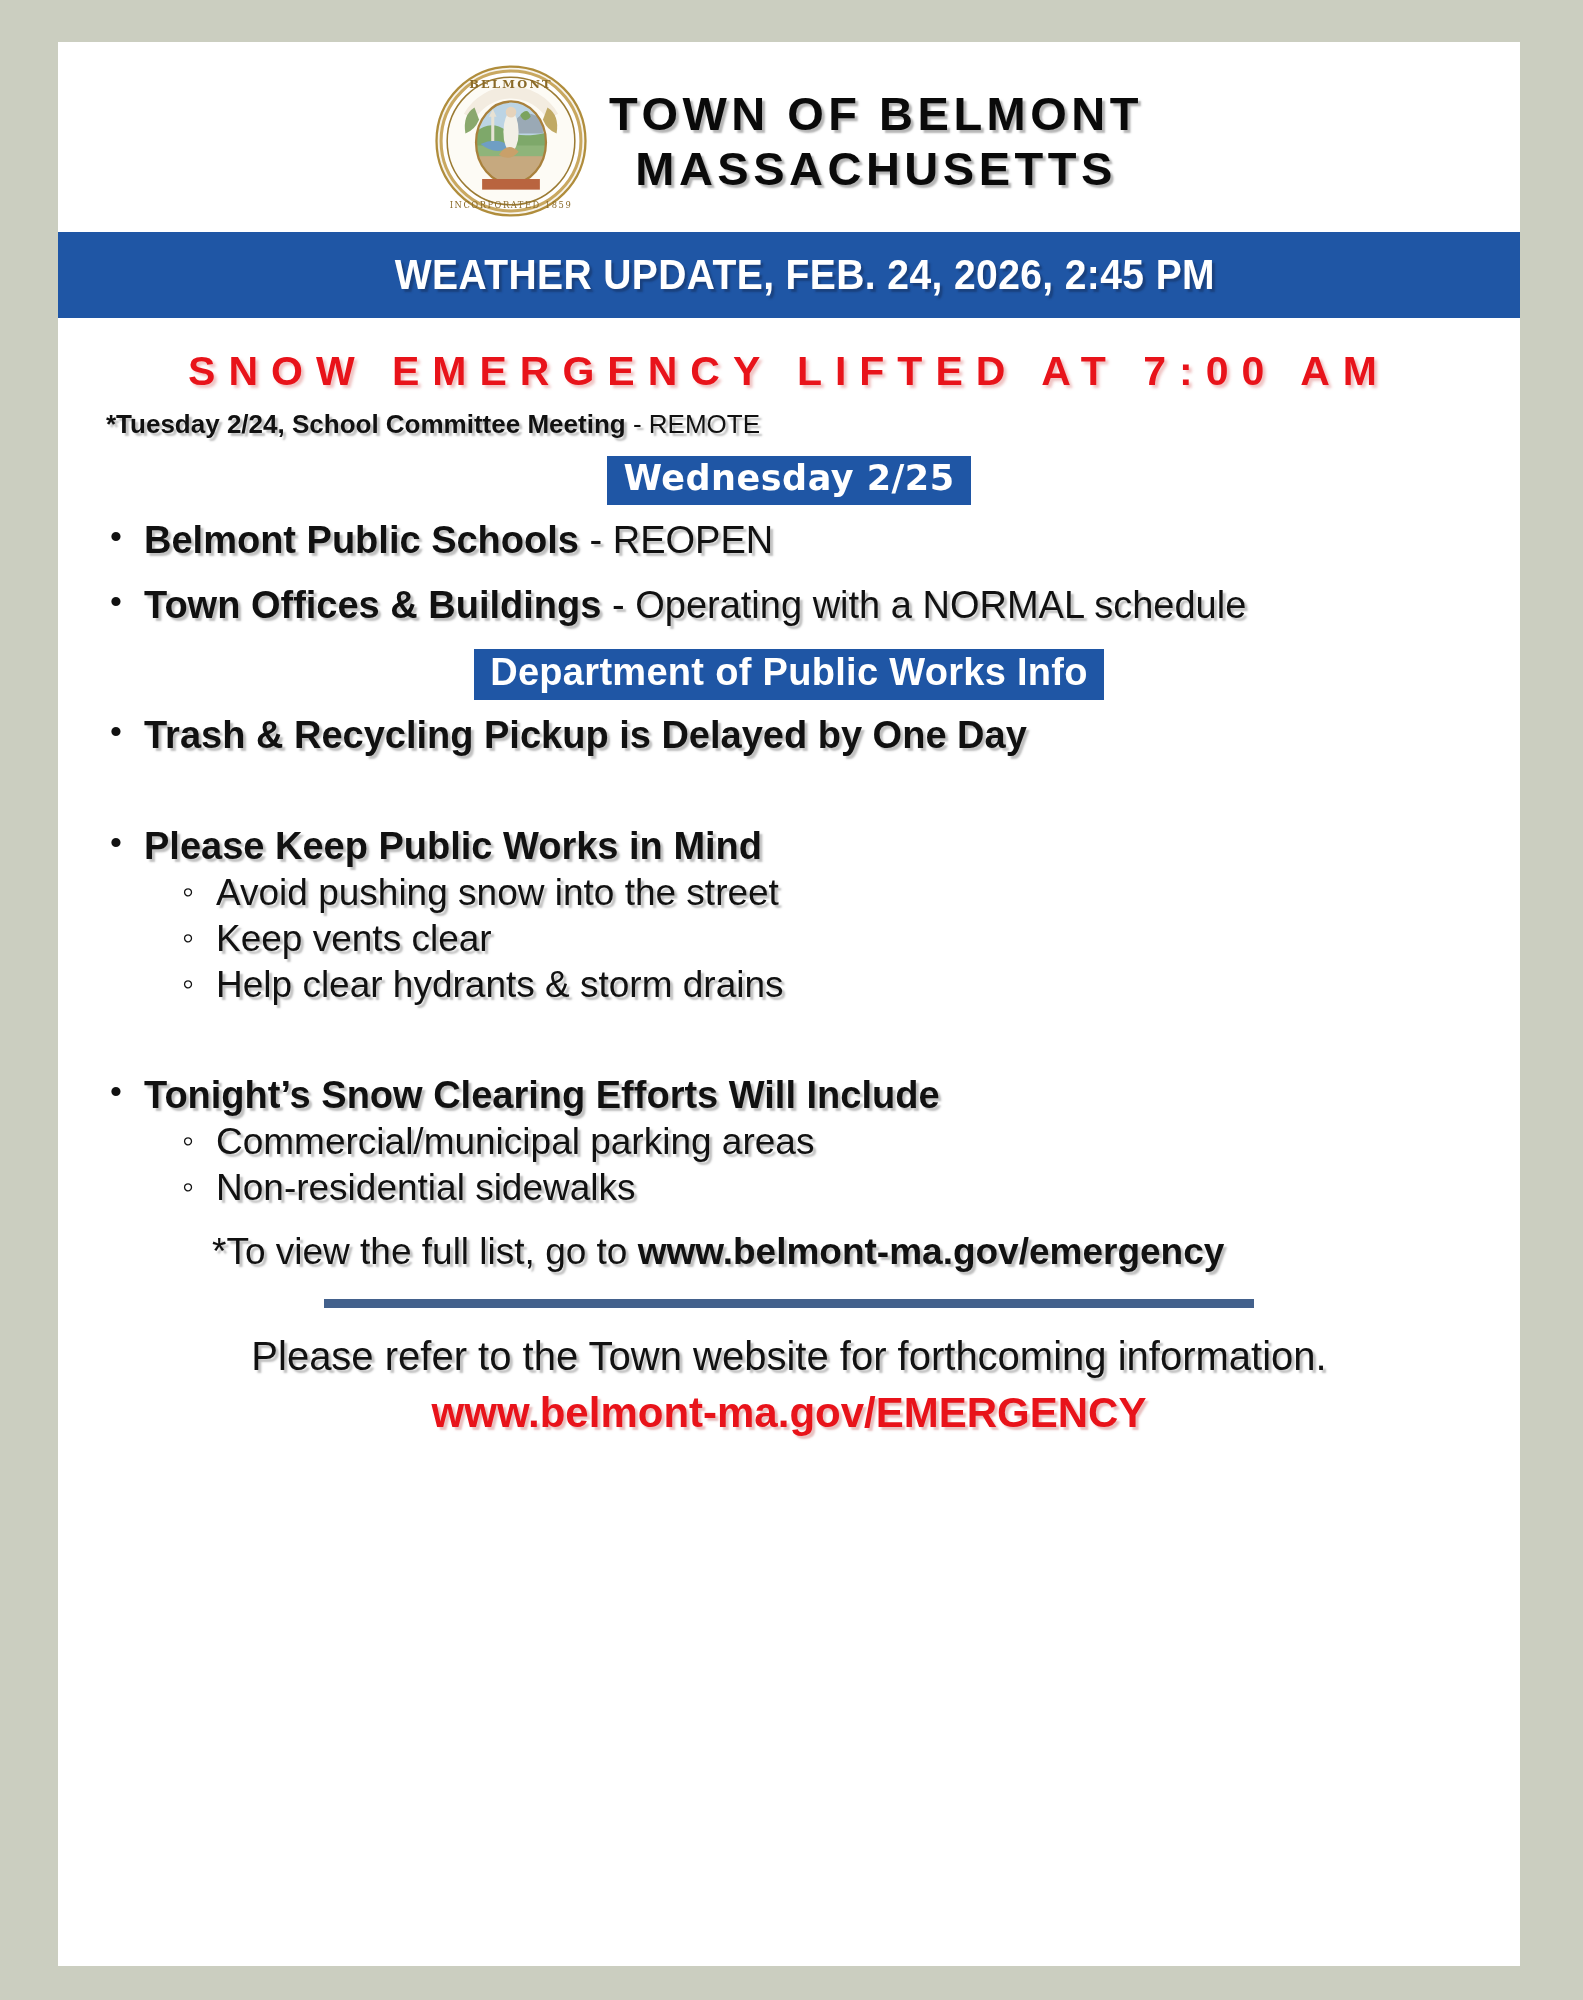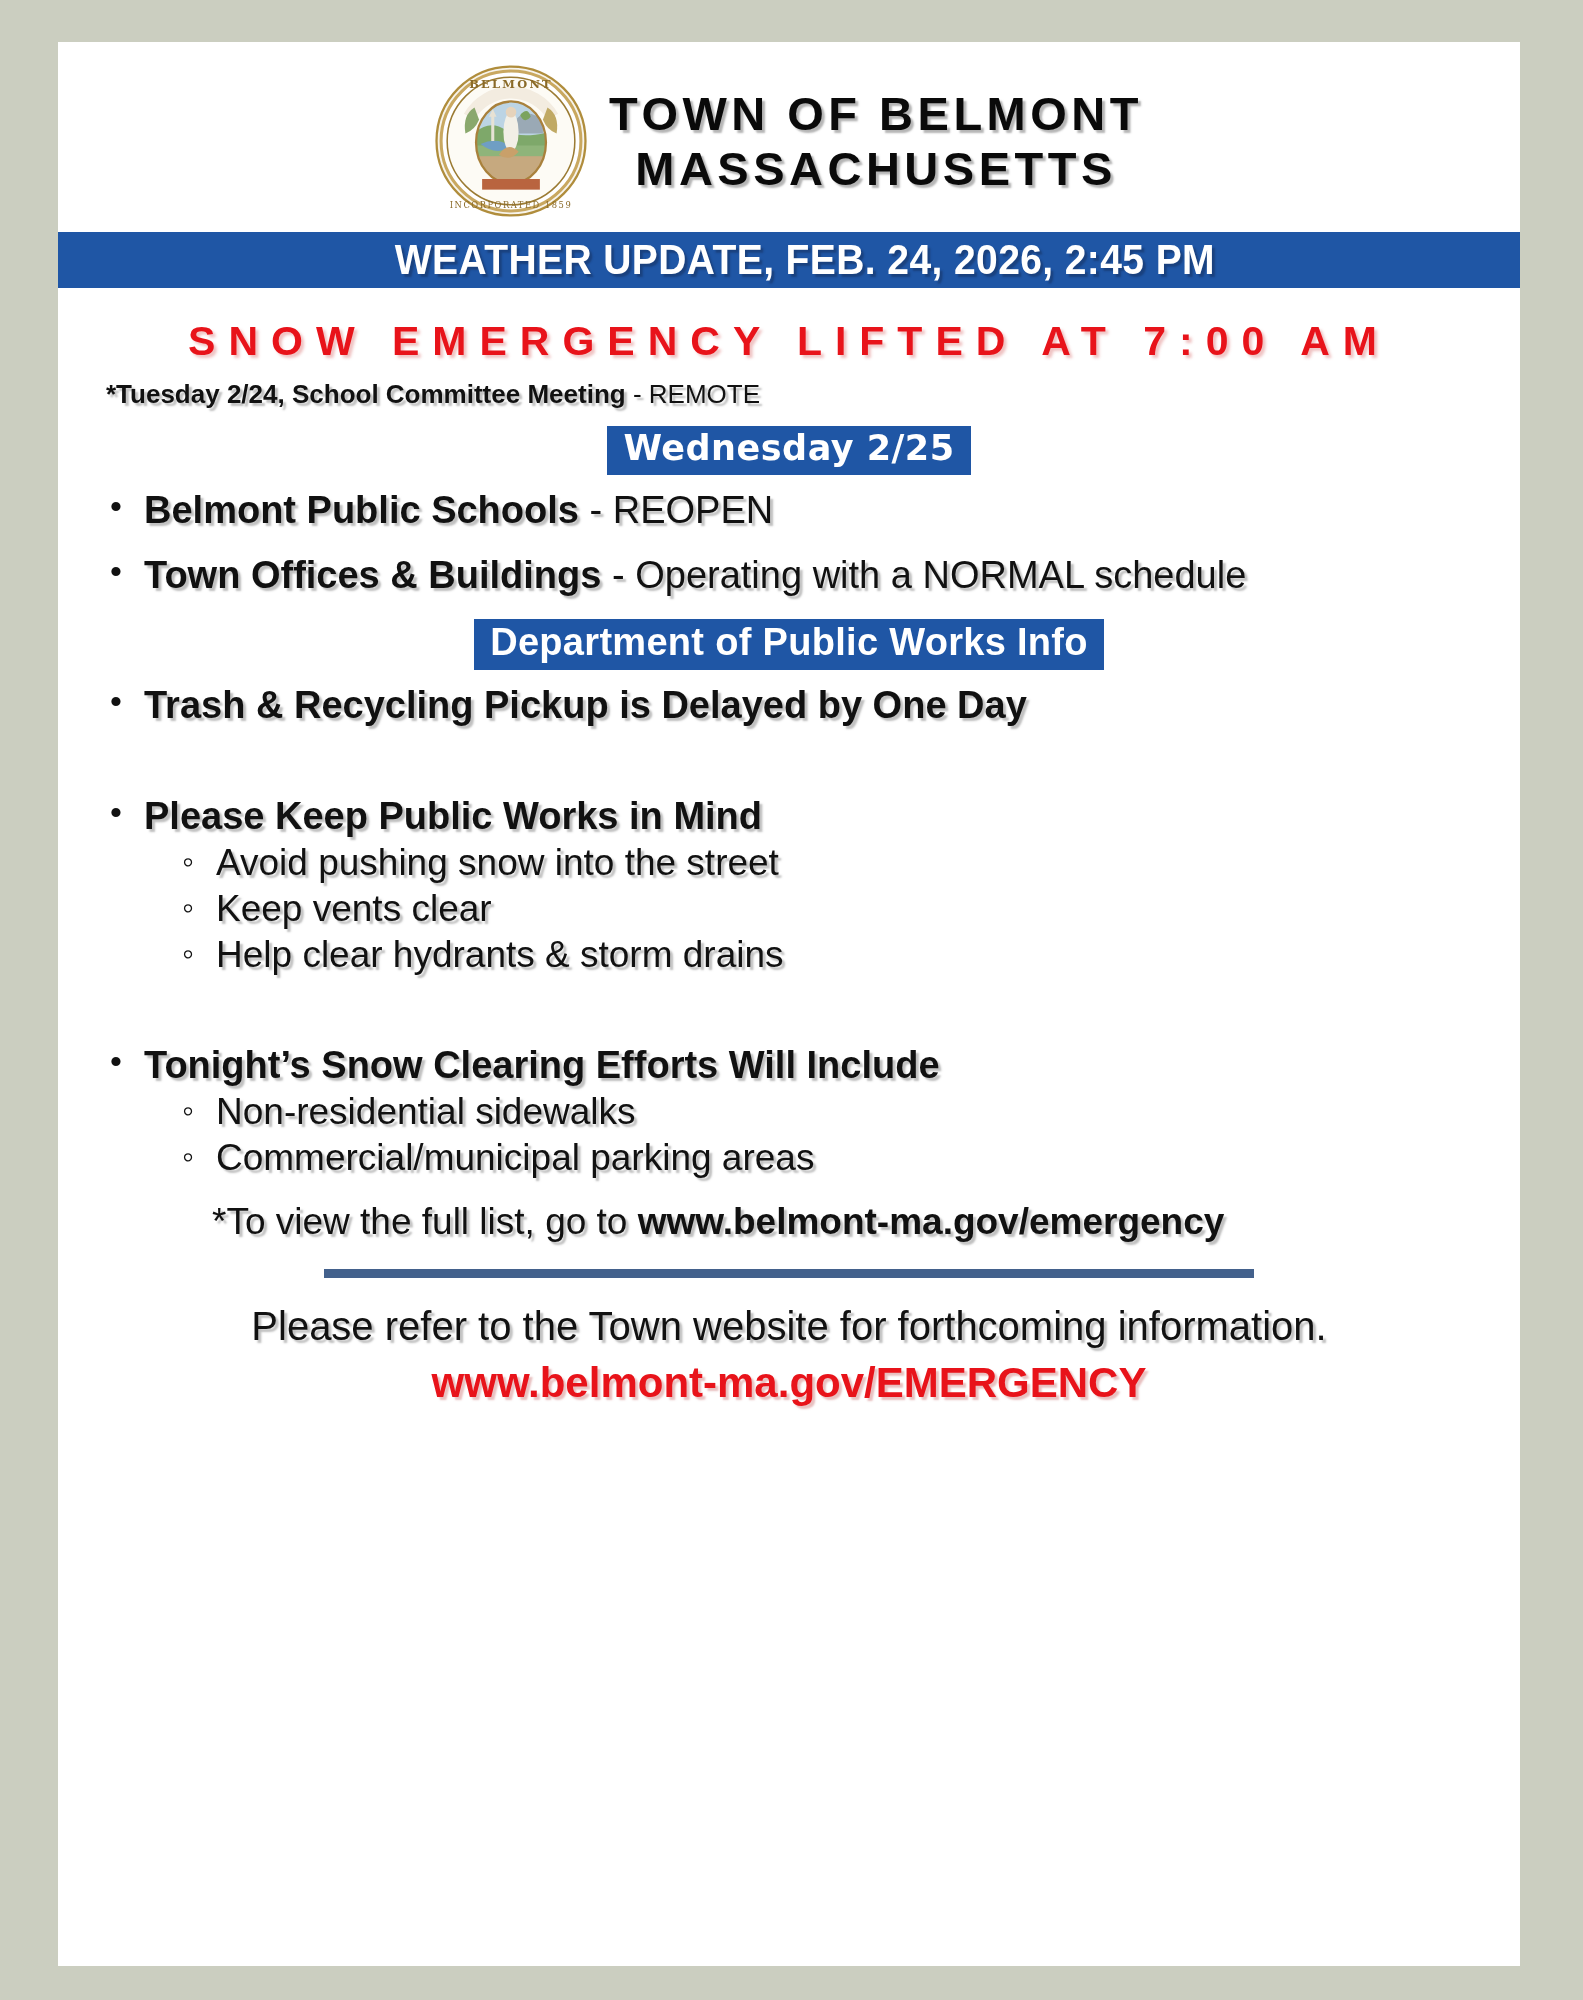--- a/index.html
+++ b/index.html
@@ -45,21 +45,21 @@
     line-height: 1.18;
     letter-spacing: 4.5px;
     color: #0a0a0a;
     text-align: center;
     text-shadow: 3px 3px 2px rgba(120,120,120,0.55);
   }
 
   
   .banner {
     background: #1f56a5;
-    height: 56px;
+    height: 86px;
     display: flex;
     align-items: center;
     justify-content: center;
     margin: 0;
     padding-left: 32px;
   }
   .banner-text {
     color: #ffffff;
     font-family: "Liberation Sans Narrow", "Liberation Sans", sans-serif;
     font-weight: bold;
@@ -304,22 +304,22 @@
         </ul>
       </li>
     </ul>
 
     <div class="group-gap"></div>
 
     <ul class="lvl1">
       <li>
         <b>Tonight’s Snow Clearing Efforts Will Include</b>
         <ul class="lvl2">
+          <li>Commercial/municipal parking areas</li>
           <li>Non-residential sidewalks</li>
-          <li>Commercial/municipal parking areas</li>
         </ul>
       </li>
     </ul>
 
     <div class="note">
       <span>*To view the full list, go to </span><b>www.belmont-ma.gov/emergency</b>
     </div>
 
     <div class="divider"></div>
 

